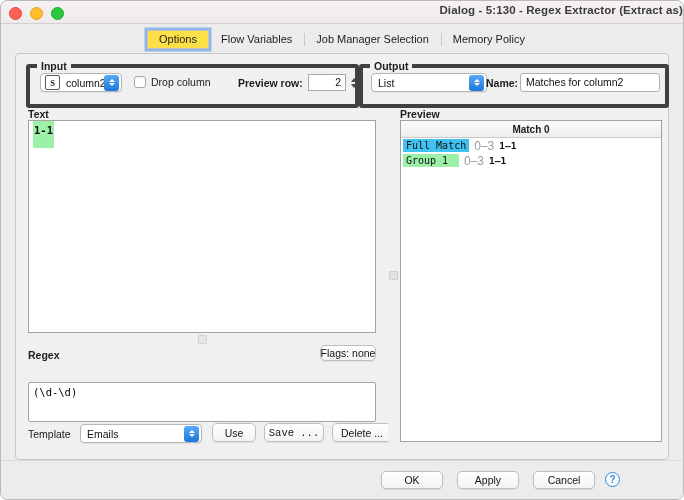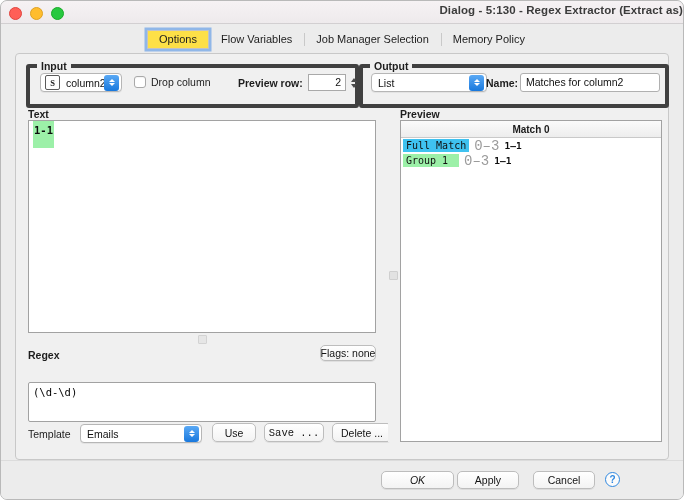--- a/index.html
+++ b/index.html
@@ -264,22 +264,22 @@
     font-family: "DejaVu Sans Mono", "Liberation Mono", monospace;
     font-size: 10px;
     color: #111;
     padding: 1px 3px;
     min-width: 56px;
     box-sizing: border-box;
   }
   .badge-full  { background: #3fc2f0; }
   .badge-group { background: #9cf0a8; }
   .match-span {
-    font-family: Liberation Mono, monospace;
-    font-size: 14px; color: #9b9b9b;
+    font-family: Liberation Sans, sans-serif;
+    font-size: 12px; color: #9b9b9b;
   }
   .match-value {
     font-family: "DejaVu Sans Mono", "Liberation Mono", monospace;
     font-size: 9.5px; color: #0e0e0e; font-weight: bold;
   }
 
   
   #bottombar {
     position: absolute;
     left: 0; right: 0; bottom: 0;
@@ -414,19 +414,19 @@
       <div class="match-row">
         <span class="match-badge badge-group">Group 1</span>
         <span class="match-span">0–3</span>
         <span class="match-value">1–1</span>
       </div>
     </div>
 
   </div>
 
   <div id="bottombar">
-    <div class="btn" style="left:380px; top:10px; width:73px; height:18px;font-style:italic;">OK</div>
+    <div class="btn" style="left:380px; top:10px; width:62px; height:18px;">OK</div>
     <div class="btn" style="left:456px; top:10px; width:62px; height:18px;">Apply</div>
     <div class="btn" style="left:532px; top:10px; width:62px; height:18px;">Cancel</div>
     <div id="help-btn" style="left:604px; top:11px;">?</div>
   </div>
 
 </div>
 
 </body></html>

